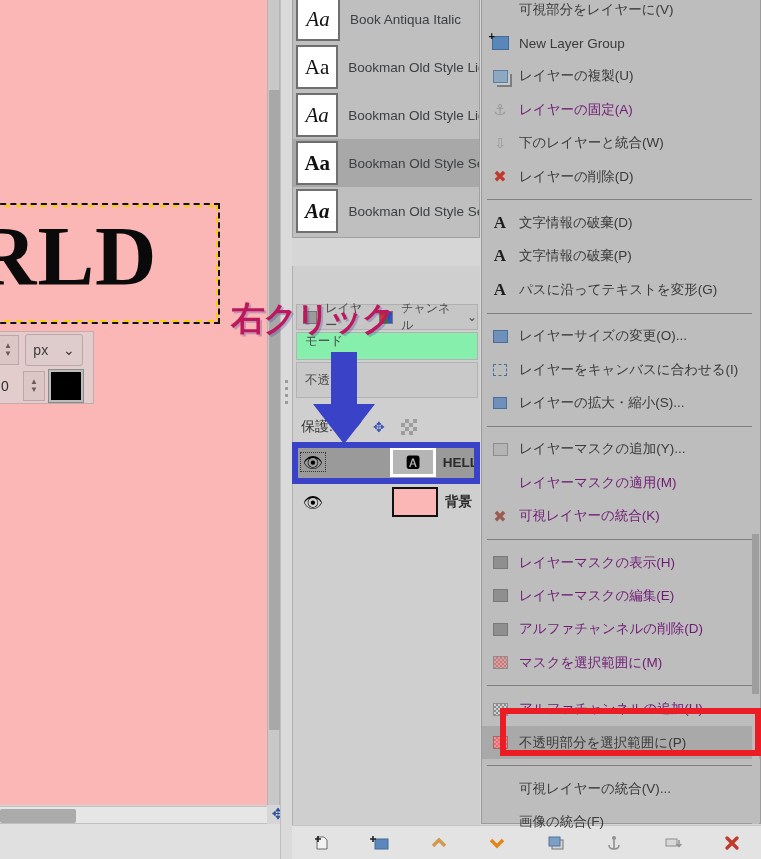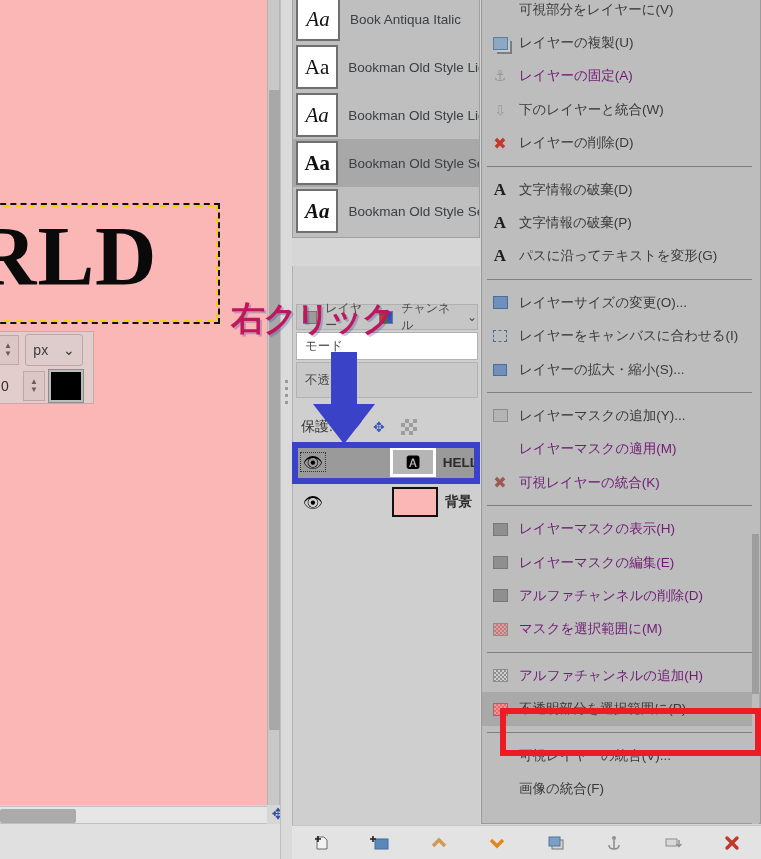--- a/index.html
+++ b/index.html
@@ -125,22 +125,22 @@
     background: #c6c6c6; border: 1px solid #b0b0b0;
     display: flex; align-items: center; gap: 8px; padding-left: 6px;
     font-size: 12px; color: #4a4a4a;
   }
   .tab-ico { width: 15px; height: 13px; background: #9b9b9b; border:1px solid #777; }
   .tab-ico.ch {
     background: linear-gradient(90deg,#cc3333 0 33%,#2f8f2f 33% 66%,#3355cc 66% 100%);
   }
   .mode-row {
     position: absolute; left: 3px; top: 66px; width: 182px; height: 28px;
-    background: #ffffff; border: 1px solid #b2b2b2;
-    display: flex; align-items: center; padding-left: 8px; font-size: 12.5px; color: #4a4a4a;
+    background: #86efac; border: 1px solid #b2b2b2;
+    display: flex; align-items: flex-start; padding-left: 8px; font-size: 12.5px; color: #4a4a4a;
   }
   .opacity-row {
     position: absolute; left: 3px; top: 96px; width: 182px; height: 36px;
     background: #c9c9c9; border: 1px solid #b2b2b2;
     display: flex; align-items: center; padding-left: 8px; font-size: 12.5px; color: #4a4a4a;
   }
   .lock-row {
     position: absolute; left: 3px; top: 150px; width: 182px; height: 22px;
     display: flex; align-items: center; padding-left: 5px; gap: 12px;
     font-size: 14px; color: #333;
@@ -406,20 +406,26 @@
     </div>
   </div>
 
   <div class="ctx-menu">
     <div class="mi">
       <span class="ico"></span>
       <span class="lbl">可視部分をレイヤーに(V)</span>
     </div>
     <div class="mi">
       <span class="ico">
+          <span class="ic-folder"></span>
+        </span>
+      <span class="lbl">New Layer Group</span>
+    </div>
+    <div class="mi">
+      <span class="ico">
           <span class="ic-dup"></span>
         </span>
       <span class="lbl">レイヤーの複製(U)</span>
     </div>
     <div class="mi disabled">
       <span class="ico">
           <span class="ic-anchor">⚓</span>
         </span>
       <span class="lbl">レイヤーの固定(A)</span>
     </div>

